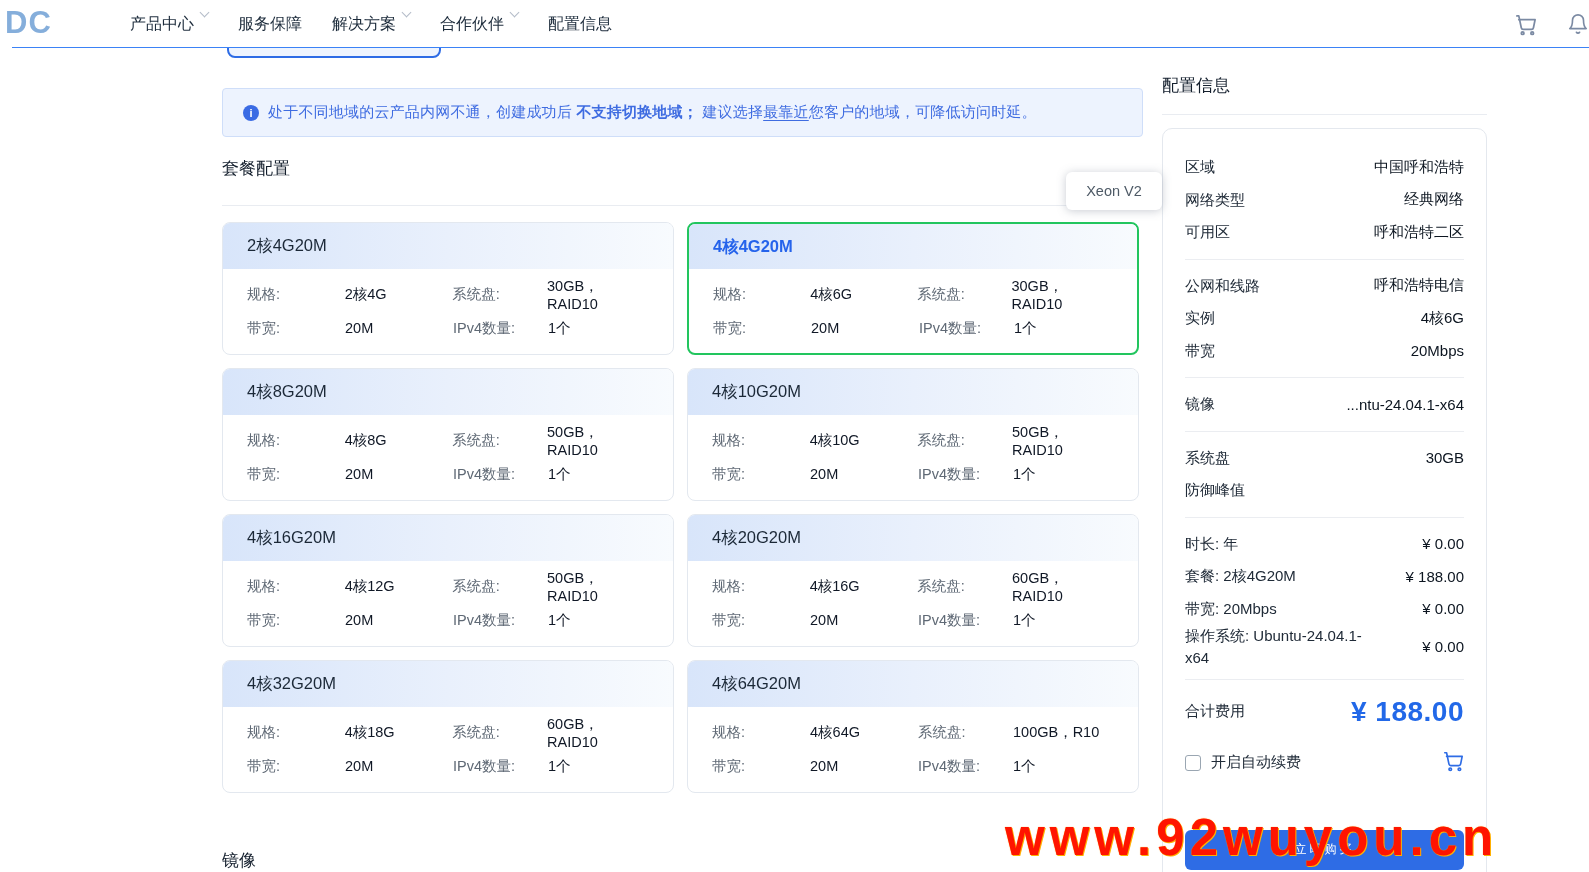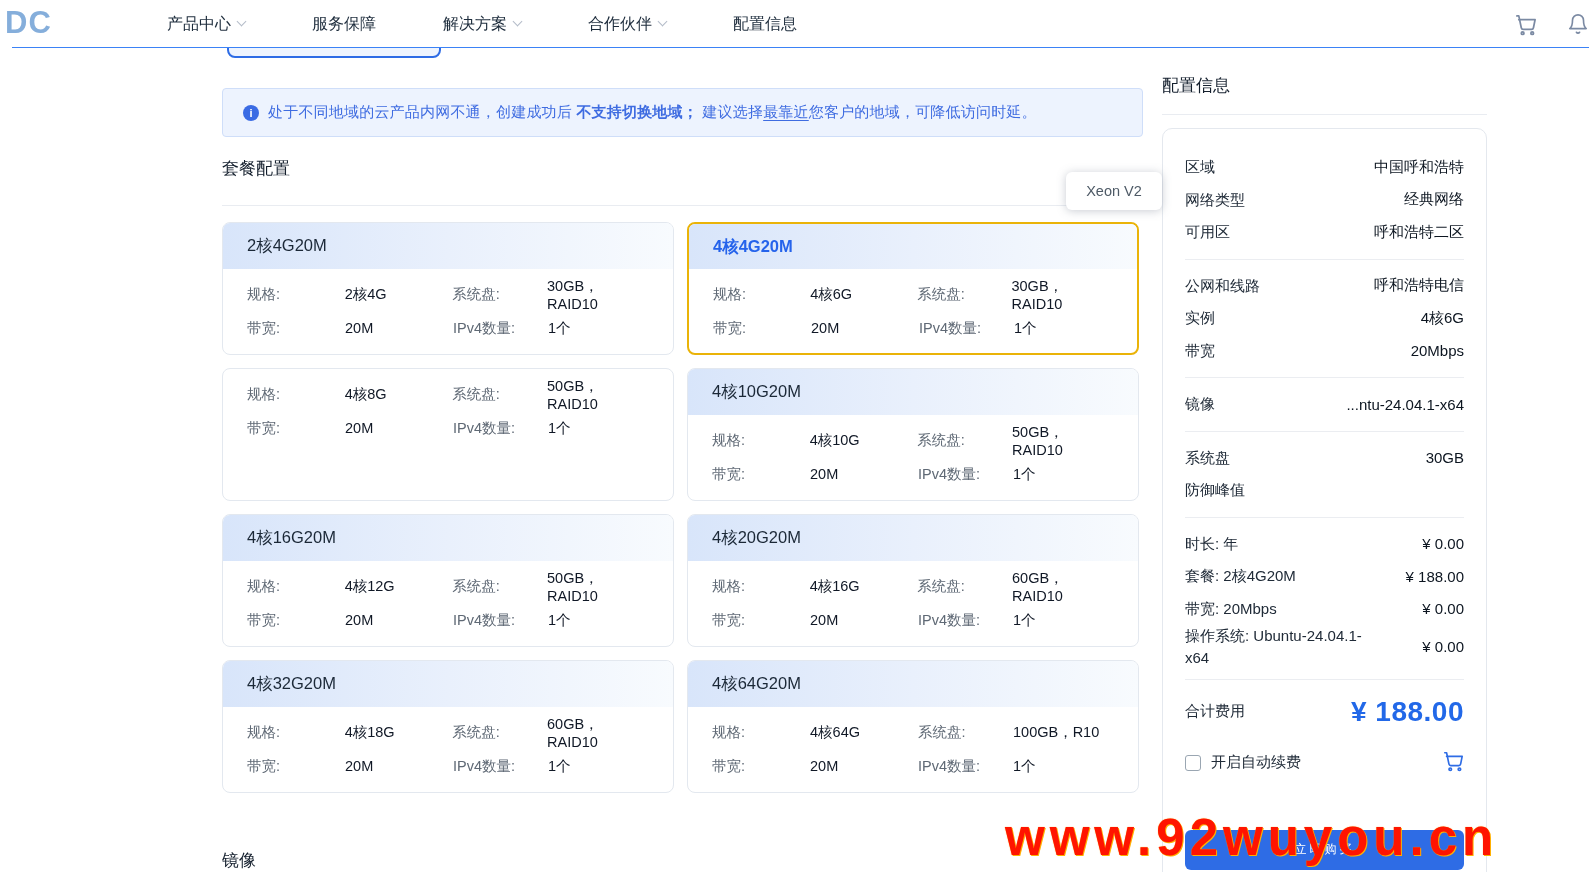--- a/index.html
+++ b/index.html
@@ -10,21 +10,21 @@
     color:#16202c;
   }
 
   
   .navbar { position:absolute; top:0; left:12px; width:1589px; height:48px;
     background:#fff; border-bottom:1px solid #3b82f6; z-index:20; }
   .logo { position:absolute; left:-7px; top:5px; font-size:31px; font-weight:bold;
     color:#85aedb; letter-spacing:1px; }
   .nav-menu { position:absolute; left:118px; top:0; height:48px; display:flex;
     align-items:center; gap:30px; }
-  .nav-item { font-size:16px; color:#1c2b3b; display:flex; align-items:center; cursor:pointer; white-space:nowrap;margin-left:37px; }
+  .nav-item { font-size:16px; color:#1c2b3b; display:flex; cursor:pointer; white-space:nowrap; }
   .chev { width:7px; height:7px; border-right:1.6px solid #b4bcc9; border-bottom:1.6px solid #b4bcc9;
     transform:rotate(45deg); display:inline-block; margin-left:7px; margin-top:-5px; }
   .nav-icons { position:absolute; right:12px; top:0; height:48px; display:flex; align-items:center; gap:30px; }
   .nav-icons svg { display:block; }
 
   
   .pill { position:absolute; left:227px; top:34px; width:214px; height:24px;
     background:#eef4fe; border:2px solid #2e6ce5; border-radius:8px; z-index:5; }
 
   
@@ -38,21 +38,21 @@
   .banner-text b { font-weight:bold; }
   .banner-link { text-decoration:underline; text-underline-offset:3px; }
 
   
   .section-title { position:absolute; left:222px; top:157px; font-size:17px; color:#141f2d; font-weight:500; }
   .hr-main { position:absolute; left:222px; top:205px; width:921px; height:1px; background:#e9ecf1; }
   .plans-grid { position:absolute; left:222px; top:222px; width:921px; display:grid;
     grid-template-columns:452px 452px; column-gap:17px; row-gap:21px;gap:13px; }
   .plan-card { height:133px; border:1px solid #e3e8ef; border-radius:8px; background:#fff;
     overflow:hidden; cursor:pointer; }
-  .plan-card.selected { border:2px solid #eab308; }
+  .plan-card.selected { border:2px solid #22c55e; }
   .plan-head { height:46px; background:linear-gradient(90deg,#d8e5fa 0%,#e9f0fc 50%,#f8fbfe 100%);
     display:flex; align-items:center; padding:0 24px; }
   .plan-card.selected .plan-head { height:45px; }
   .plan-name { font-size:16.5px; color:#1b2837; }
   .plan-card.selected .plan-name { color:#2563eb; font-weight:bold; }
   .plan-body { padding:8px 24px 0; }
   .plan-row { display:flex; align-items:center; height:34px; font-size:14.5px; }
   .pl { color:#5f6975; }
   .w-l1 { width:98px; } .w-v1 { width:108px; } .w-l2 { width:95px; }
   .pv { color:#101826; }
@@ -174,20 +174,23 @@
       </div>
       <div class="plan-row">
         <span class="pl w-l1">带宽:</span>
         <span class="pv w-v1">20M</span>
         <span class="pl w-l2">IPv4数量:</span>
         <span class="pv">1个</span>
       </div>
     </div>
   </div>
     <div class="plan-card">
+    <div class="plan-head">
+      <span class="plan-name">4核8G20M</span>
+    </div>
     <div class="plan-body">
       <div class="plan-row">
         <span class="pl w-l1">规格:</span>
         <span class="pv w-v1">4核8G</span>
         <span class="pl w-l2">系统盘:</span>
         <span class="pv">50GB，RAID10</span>
       </div>
       <div class="plan-row">
         <span class="pl w-l1">带宽:</span>
         <span class="pv w-v1">20M</span>

